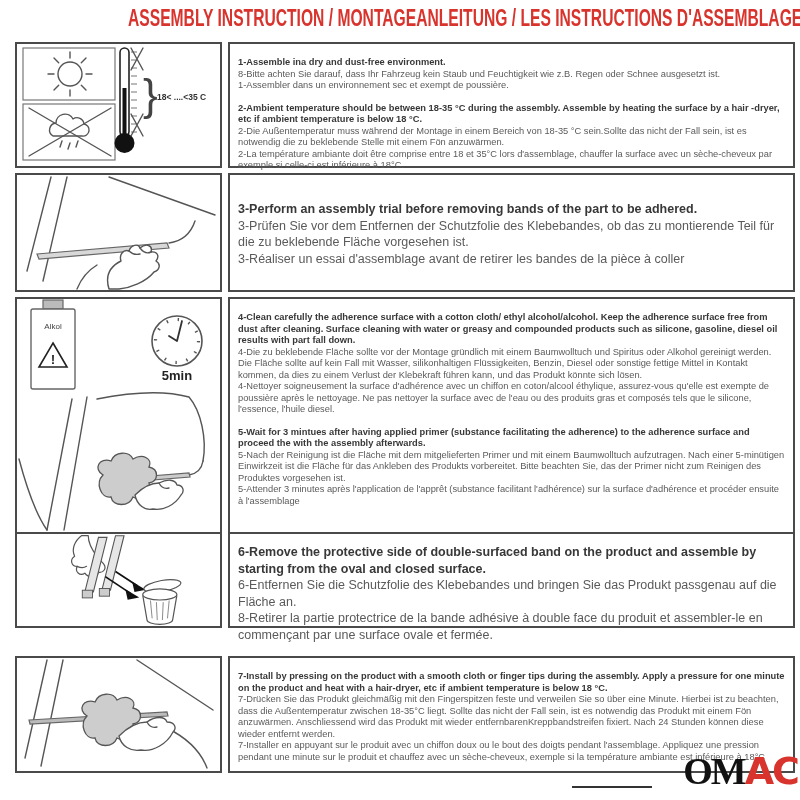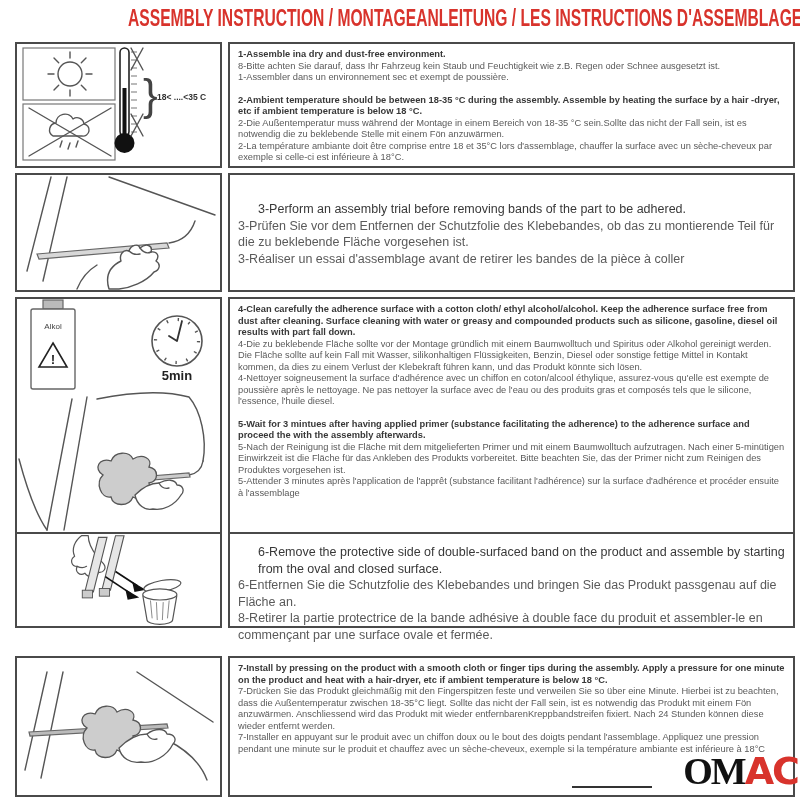--- a/index.html
+++ b/index.html
@@ -10,32 +10,32 @@
   }
   html,body{margin:0;padding:0;background:#fff;}
   .page{position:relative;width:800px;height:800px;background:#fff;overflow:hidden;
         font-family:"Liberation Sans","DejaVu Sans",sans-serif;}
   .title{position:absolute;top:5px;left:0;width:800px;text-align:center;
          font-size:23px;font-weight:bold;color:var(--accent);white-space:nowrap;
          transform:scaleX(0.68);transform-origin:center;letter-spacing:0px;}
   .figbox{position:absolute;left:15px;width:207px;border:2px solid var(--border);
           background:#fff;box-sizing:border-box;}
   .textbox{position:absolute;left:228px;width:567px;border:2px solid var(--border);
-           background:#fff;box-sizing:border-box;padding:5px 8px 4px 8px;}
+           background:#fff;box-sizing:border-box;padding:13px 8px 4px 8px;}
   .y1{top:42px;height:126px}
   .y2{top:173px;height:119px}
   .y3{top:297px;height:237px}
   .y4{top:532px;height:96px}
-  .y5{top:656px;height:141px}
+  .y5{top:656px;height:117px}
   .figbox svg{display:block;width:100%;height:100%;}
   .s p{margin:0;font-size:9.3px;line-height:1.24;color:var(--text);}
   .s p.en{font-weight:bold;color:var(--text-strong);}
   .gap{height:11px;}
   .m p{margin:0;font-size:12.5px;line-height:1.32;color:var(--text);}
-  .m p.en{font-weight:normal;color:var(--text-strong);margin-left:20px;}
+  .m p.en{font-weight:bold;color:var(--text-strong);}
   .pad3{padding-top:26px;}
   .pad6{padding-top:10px;}
   .logo-line{position:absolute;top:786px;left:572px;width:80px;height:2px;background:#333;}
   .logo{position:absolute;top:752px;left:650px;width:148px;text-align:right;
         font-size:38px;font-weight:bold;letter-spacing:-2px;line-height:1;
         font-family:"DejaVu Sans","Liberation Sans",sans-serif;}
   .logo .bk{color:#111;font-family:Liberation Serif, serif;}
   .logo .rd{color:var(--accent);}
   .ln{stroke:#555;fill:none;stroke-width:1.4;stroke-linecap:round;stroke-linejoin:round;}
   .thin{stroke:#777;fill:none;stroke-width:1.2;}

